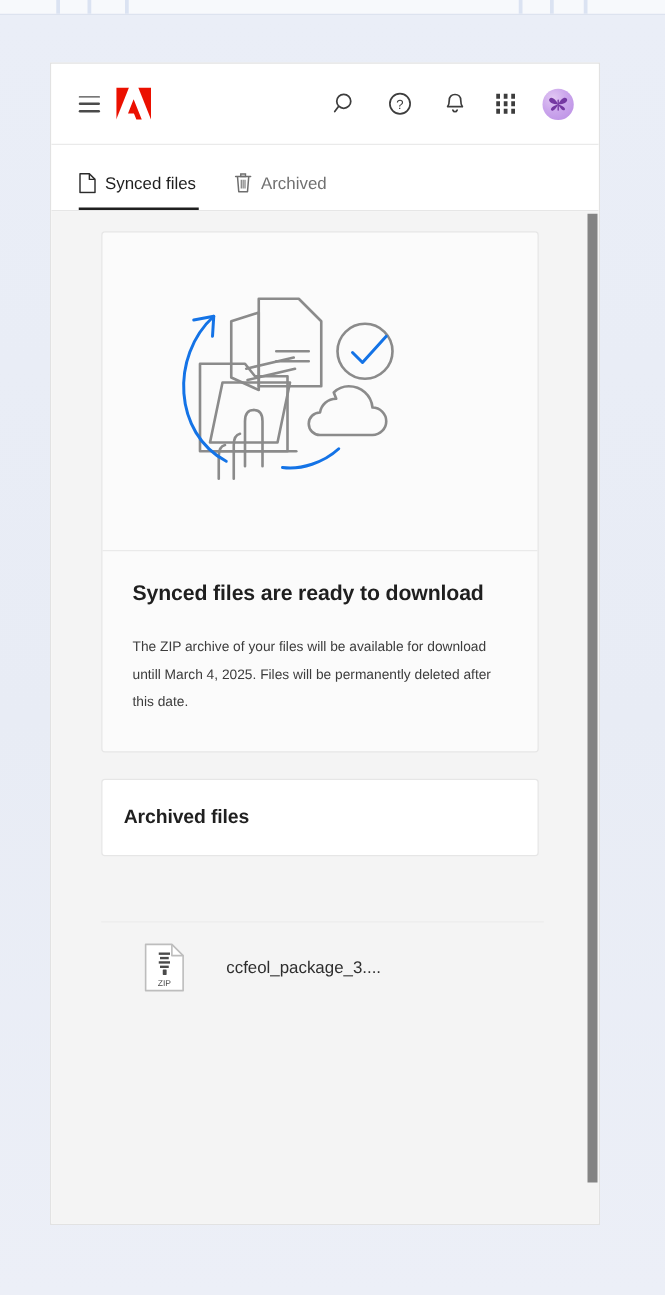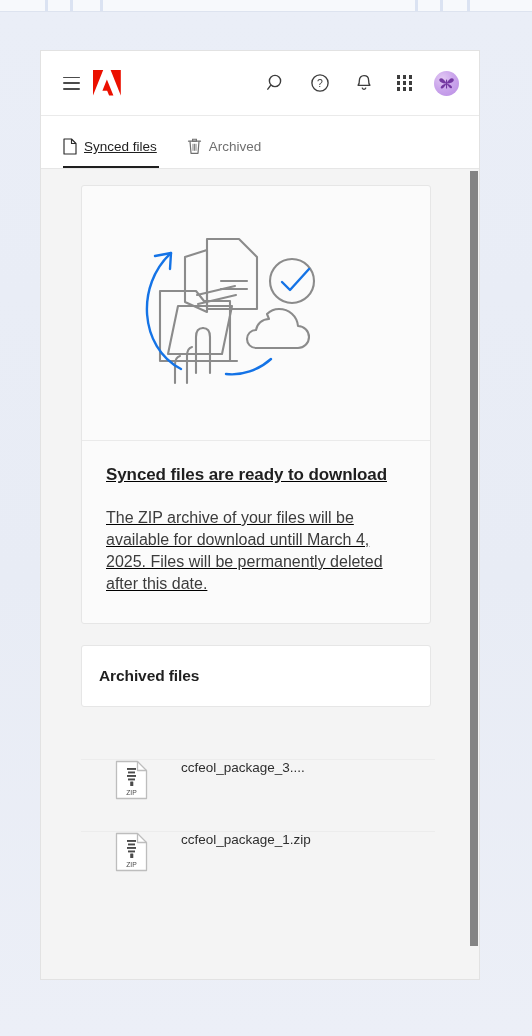--- a/index.html
+++ b/index.html
@@ -140,21 +140,21 @@
     align-items: center;
     gap: 7px;
     padding: 0 16px 13px 14px;
     cursor: pointer;
     position: relative;
     font-size: 13.5px;
     color: #707070;
     white-space: nowrap;
   }
   .tab:first-child { padding-left: 2px; }
-  .tab.active { color: #1f1f1f; font-weight: 400; text-decoration: underline; }
+  .tab.active { color: #1f1f1f; font-weight: 400; }
   .tab.active::after {
     content: "";
     position: absolute;
     left: 2px; right: 14px;
     bottom: 0;
     height: 2.2px;
     background: #1f1f1f;
   }
   .tab-ico { line-height: 0; flex: 0 0 auto; }
 
@@ -177,30 +177,30 @@
     width: 350px;
     margin-bottom: 21px;
   }
   .illus-wrap {
     height: 255px;
     display: flex;
     align-items: center;
     justify-content: center;
     border-bottom: 1px solid #eaeaea;
   }
-  .card-body { padding: 24px 24px 28px 24px; text-decoration: underline; }
+  .card-body { padding: 24px 24px 28px 24px; }
   .card-title {
     font-size: 17px;
     font-weight: bold;
     color: #1f1f1f;
     letter-spacing: -0.1px;
     margin-bottom: 22px;
   }
   .card-text {
-    font-size: 16px;
+    font-size: 11px;
     line-height: 22px;
     color: #3c3c3c;
   }
 
   
   .archived-card {
     background: #ffffff;
     border: 1px solid #e6e6e6;
     border-radius: 3px;
     width: 350px;
@@ -214,21 +214,21 @@
     font-size: 15.5px;
     font-weight: bold;
     color: #1f1f1f;
     letter-spacing: -0.1px;
   }
 
   
   .file-list { width: 354px; }
   .file-row {
     display: flex;
-    align-items: flex-start;
+    align-items: center;
     height: 72px;
     border-top: 1px solid #ececec;
     cursor: pointer;
   }
   .file-icon-cell {
     width: 100px;
     display: flex;
     align-items: center;
     justify-content: center;
     flex: 0 0 auto;
@@ -430,37 +430,20 @@
                 <rect x="13" y="18.5" width="7" height="1.9"></rect>
                 <rect x="15.2" y="21.5" width="3.1" height="4.4" rx="0.5"></rect>
               </g>
               <text x="16.5" y="34.5" font-family="Liberation Sans, sans-serif" font-size="6.8" fill="#4a4a4a" text-anchor="middle">ZIP</text>
             </svg>
           </span>
           <span class="file-name">ccfeol_package_3....</span>
         </div>
 
 
-        <div class="file-row">
-          <span class="file-icon-cell">
-            <svg width="33" height="40" viewBox="0 0 33 40" aria-hidden="true">
-              <path d="M1.5 1.5 h21 L31.5 10.5 V38.5 H1.5 Z" fill="#ffffff" stroke="#bdbdbd" stroke-width="1.3" stroke-linejoin="round"></path>
-              <path d="M22.5 1.5 V10.5 H31.5" fill="none" stroke="#bdbdbd" stroke-width="1.3" stroke-linejoin="round"></path>
-              <g fill="#4a4a4a">
-                <rect x="12" y="8" width="9" height="1.9"></rect>
-                <rect x="13" y="11.5" width="7" height="1.9"></rect>
-                <rect x="12" y="15" width="9" height="1.9"></rect>
-                <rect x="13" y="18.5" width="7" height="1.9"></rect>
-                <rect x="15.2" y="21.5" width="3.1" height="4.4" rx="0.5"></rect>
-              </g>
-              <text x="16.5" y="34.5" font-family="Liberation Sans, sans-serif" font-size="6.8" fill="#4a4a4a" text-anchor="middle">ZIP</text>
-            </svg>
-          </span>
-          <span class="file-name">ccfeol_package_1.zip</span>
-        </div>
 
       </div>
     </div>
 
     <div class="scrollbar-track">
       <div class="scrollbar-thumb"></div>
     </div>
   </div>
 
 </div>

